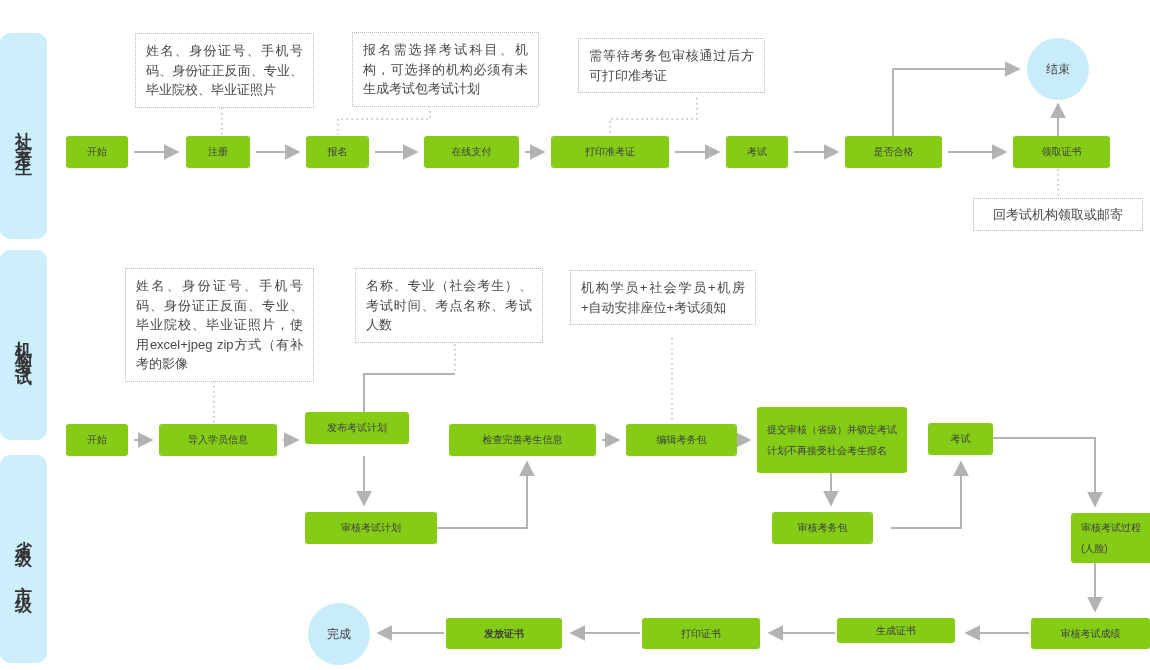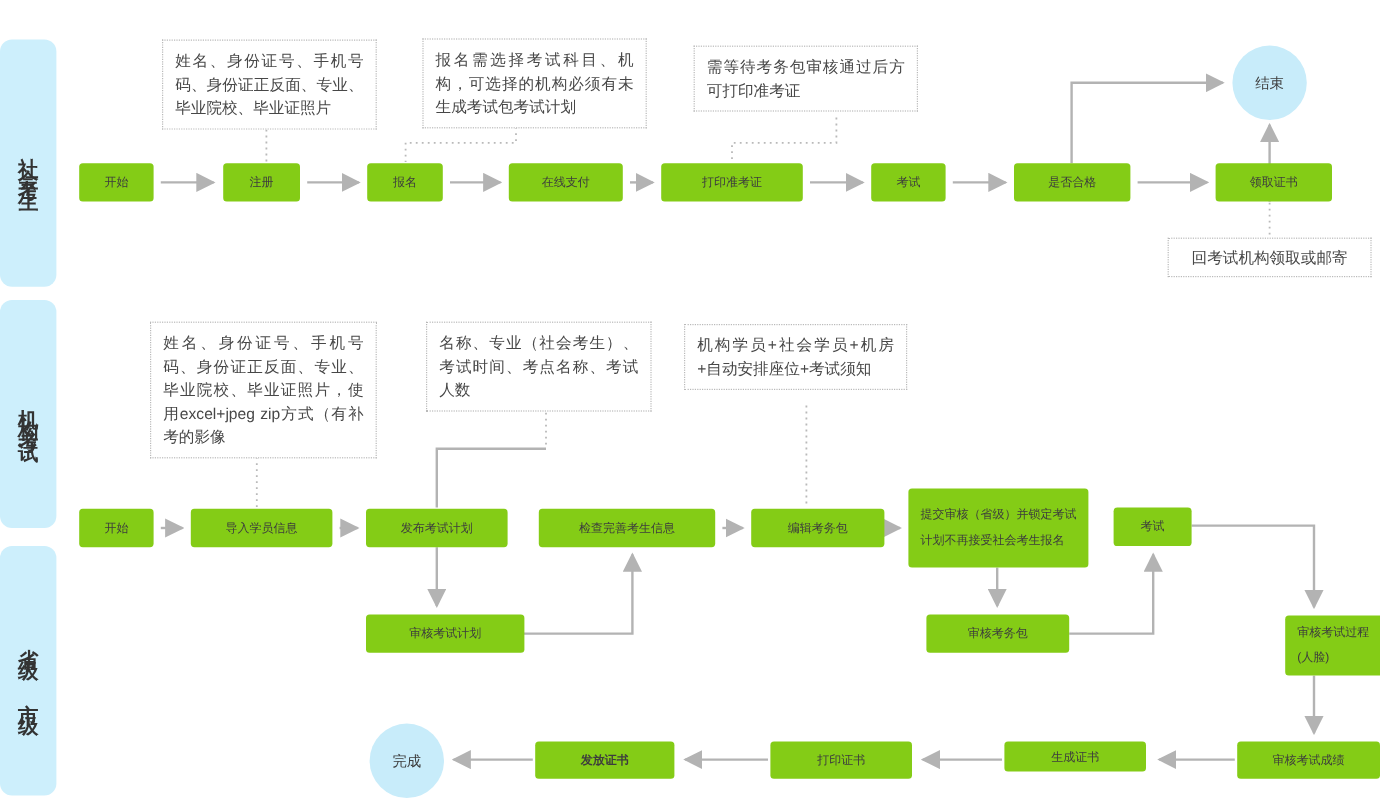--- a/index.html
+++ b/index.html
@@ -101,32 +101,32 @@
   <div class="node" style="left:1013px;top:136px;width:97px;">领取证书</div>
   <div class="circle" style="left:1027px;top:38px;">结束</div>
 
   <div class="anno" style="left:135px;top:33px;width:179px;">姓名、身份证号、手机号码、身份证正反面、专业、毕业院校、毕业证照片</div>
   <div class="anno" style="left:352px;top:32px;width:187px;">报名需选择考试科目、机构，可选择的机构必须有未生成考试包考试计划</div>
   <div class="anno" style="left:578px;top:38px;width:187px;">需等待考务包审核通过后方可打印准考证</div>
   <div class="anno center" style="left:973px;top:198px;width:170px;height:33px;">回考试机构领取或邮寄</div>
 
   <div class="node" style="left:66px;top:424px;width:62px;">开始</div>
   <div class="node" style="left:159px;top:424px;width:118px;">导入学员信息</div>
-  <div class="node" style="left:305px;top:424px;width:118px;">发布考试计划</div>
+  <div class="node" style="left:305px;top:412px;width:104px;">发布考试计划</div>
   <div class="node" style="left:449px;top:424px;width:147px;">检查完善考生信息</div>
   <div class="node" style="left:626px;top:424px;width:111px;">编辑考务包</div>
   <div class="node multiline" style="left:757px;top:407px;width:150px;height:66px;">提交审核（省级）并锁定考试计划不再接受社会考生报名</div>
   <div class="node" style="left:928px;top:423px;width:65px;">考试</div>
 
   <div class="anno" style="left:125px;top:268px;width:189px;">姓名、身份证号、手机号码、身份证正反面、专业、毕业院校、毕业证照片，使用excel+jpeg zip方式（有补考的影像</div>
   <div class="anno" style="left:355px;top:268px;width:188px;">名称、专业（社会考生）、考试时间、考点名称、考试人数</div>
   <div class="anno" style="left:570px;top:270px;width:186px;">机构学员+社会学员+机房+自动安排座位+考试须知</div>
 
   <div class="node" style="left:305px;top:512px;width:132px;">审核考试计划</div>
-  <div class="node" style="left:772px;top:512px;width:119px;">审核考务包</div>
+  <div class="node" style="left:772px;top:512px;width:101px;">审核考务包</div>
   <div class="node multiline prewrap" style="left:1071px;top:513px;width:117px;height:50px;">审核考试过程
 (人脸)</div>
   <div class="node" style="left:1031px;top:618px;width:119px;height:31px;">审核考试成绩</div>
   <div class="node" style="left:837px;top:618px;width:118px;height:25px;">生成证书</div>
   <div class="node" style="left:642px;top:618px;width:118px;height:31px;">打印证书</div>
   <div class="node bold" style="left:446px;top:618px;width:116px;height:31px;">发放证书</div>
   <div class="circle" style="left:308px;top:603px;">完成</div>
 
 </div>
 

